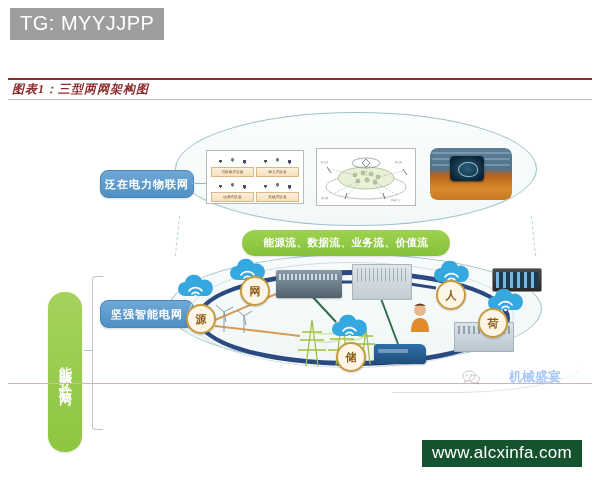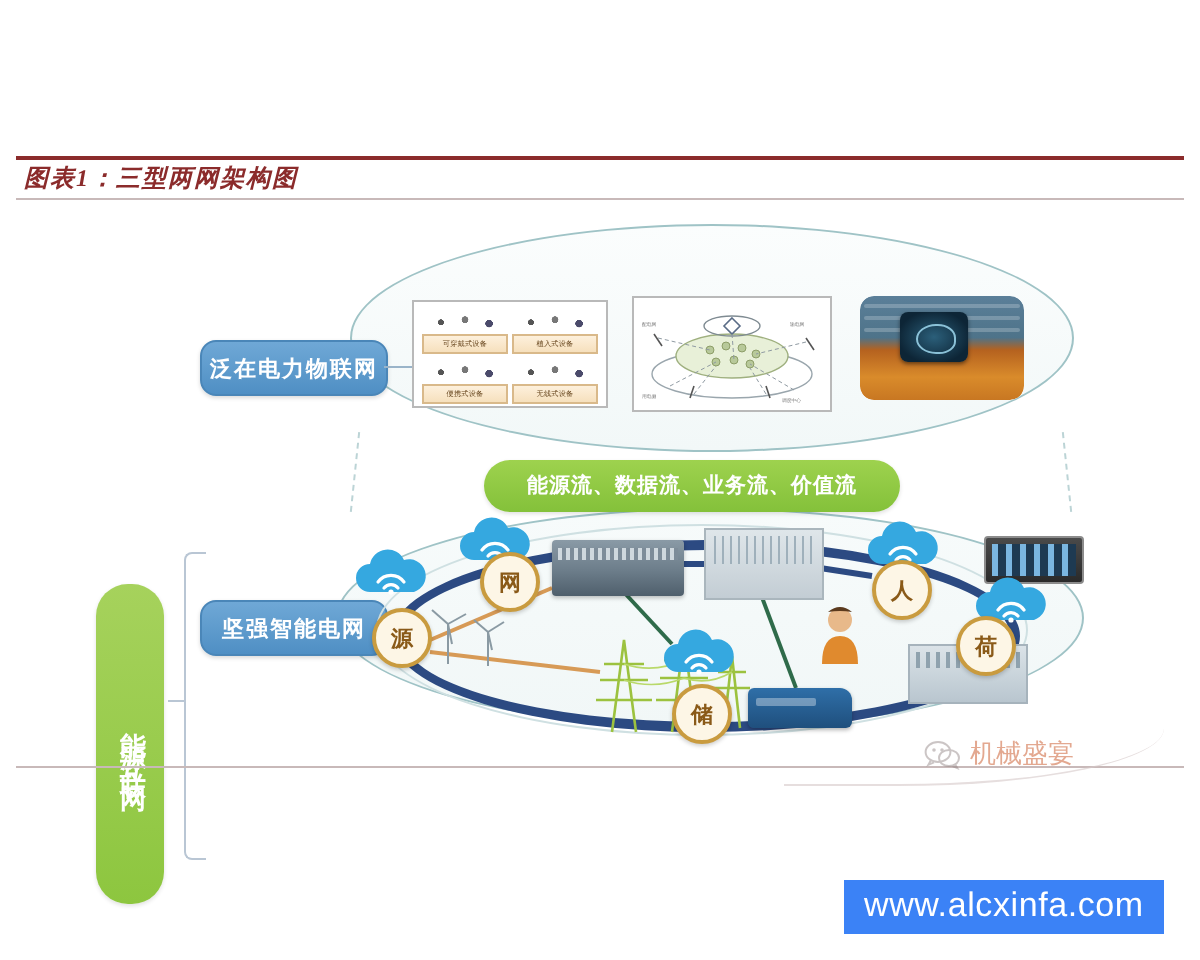--- a/index.html
+++ b/index.html
@@ -202,37 +202,38 @@
   .eq-console::after{content:"";position:absolute;left:3px;top:3px;right:3px;bottom:3px;
     background:repeating-linear-gradient(90deg,#7bb6e0 0 3px,#1e3a52 3px 7px);}
 
   
   .src-rule{position:absolute;left:8px;top:383px;width:584px;height:1px;background:#c8b9b9;}
   .src{position:absolute;left:12px;top:390px;font-size:8.5px;color:#6b4a4a;
     font-family:"DejaVu Sans",sans-serif;letter-spacing:.2px;}
 
   
   .wm{position:absolute;left:462px;top:368px;display:flex;align-items:center;gap:5px;opacity:.45;}
-  .wm-text{font-size:13px;color:#c2410c;font-weight:normal;font-family:"DejaVu Sans",sans-serif;}
+  .wm-text{font-size:13px;color:#3b82f6;font-weight:bold;font-family:"DejaVu Sans",sans-serif;margin-left:24px;}
   .wm-swoosh{position:absolute;left:392px;top:352px;width:190px;height:40px;
     border-bottom:1px solid #d6c9c9;border-radius:0 0 70% 0;opacity:.6;}
 
   
   .url-banner{
     position:absolute;left:422px;top:440px;
-    background:#3b82f6;color:#fff;font-size:17px;
+    background:#14532d;color:#fff;font-size:17px;
     padding:3px 10px 4px 10px;letter-spacing:.3px;
     font-family:"Liberation Sans",sans-serif;
   }
 </style>
 </head>
 <body>
 
 <div class="page">
 
+  <div class="tg-banner">TG: MYYJJPP</div>
 
   <div class="title-rule-top"></div>
   <div class="fig-title">图表1：三型两网架构图</div>
   <div class="title-rule-bot"></div>
 
   <div class="diagram">
 
     <div class="ell-top"></div>
     <div class="ell-bot"></div>
     <div class="tangent l"></div>

